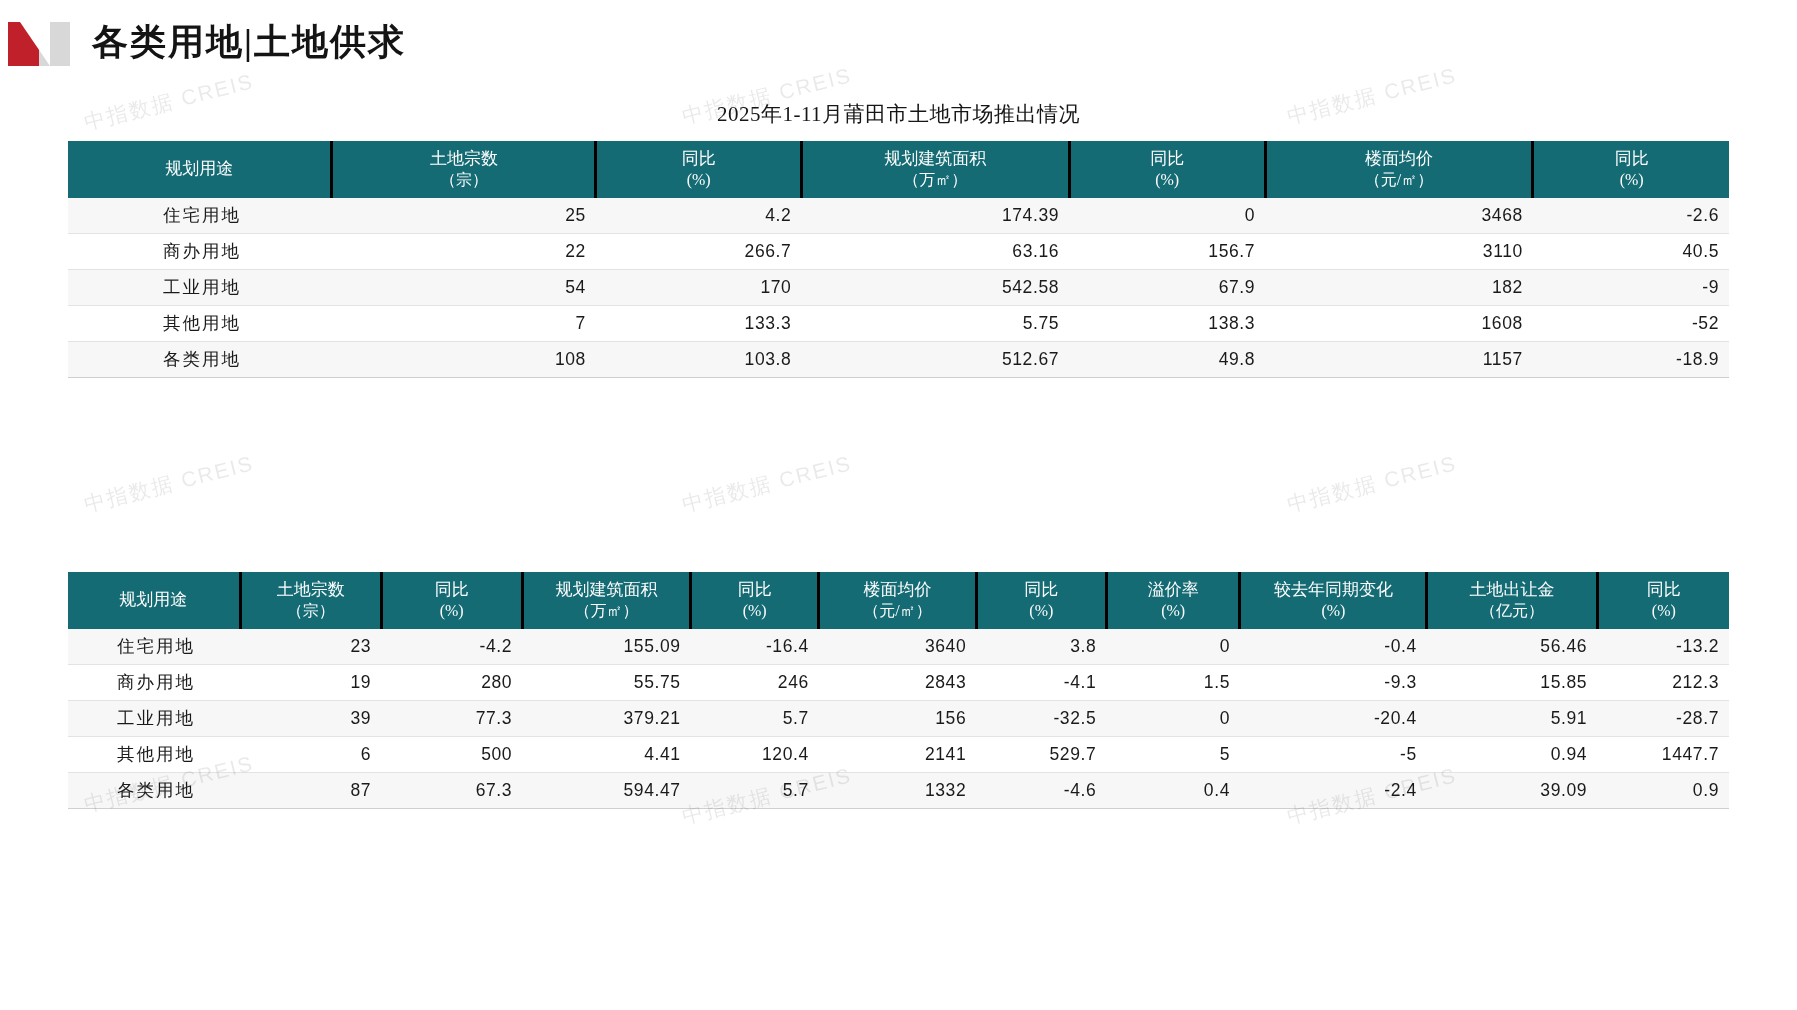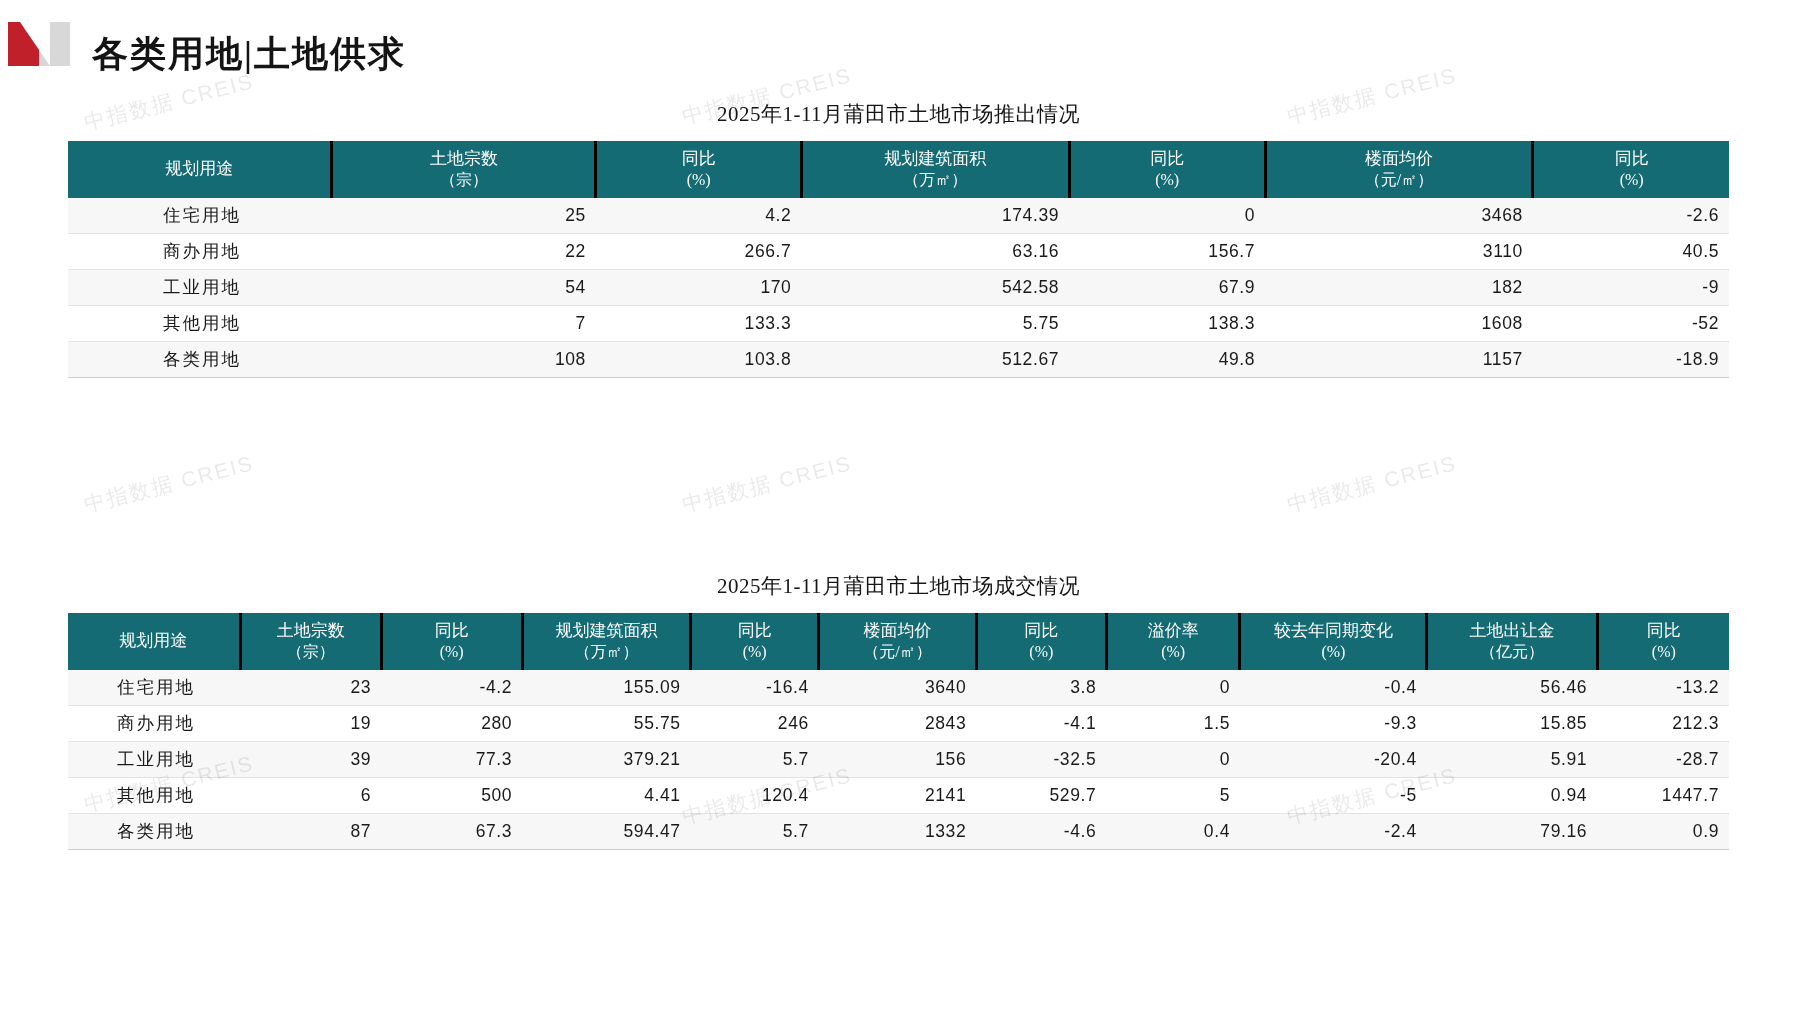--- a/index.html
+++ b/index.html
@@ -45,21 +45,21 @@
   .logo-mark .tri {
     position: absolute;
     left: 12px; top: 0;
     width: 0; height: 0;
     border-left: 30px solid transparent;
     border-top: 44px solid #ffffff;
   }
   .header-title {
     position: absolute;
     left: 92px;
-    top: 20px;
+    top: 8px;
     font-size: 36px;
     font-weight: bold;
     color: #141414;
     letter-spacing: 2px;
     font-family: "Liberation Serif", "DejaVu Serif", serif;
     white-space: nowrap;
   }
 
   
   .section {
@@ -234,21 +234,20 @@
         <td class="num">512.67</td>
         <td class="num">49.8</td>
         <td class="num">1157</td>
         <td class="num">-18.9</td>
       </tr>
     </tbody>
   </table>
 </div>
 
 <div class="section" id="section-deal">
-  <div class="section-title">2025年1-11月莆田市土地市场成交情况</div>
   <table class="data-table" id="table-deal">
     <colgroup>
       <col class="d0">
         <col class="d1">
         <col class="d2">
         <col class="d3">
         <col class="d4">
         <col class="d5">
         <col class="d6">
         <col class="d7">
@@ -327,21 +326,21 @@
       <tr>
         <td class="label">各类用地</td>
         <td class="num">87</td>
         <td class="num">67.3</td>
         <td class="num">594.47</td>
         <td class="num">5.7</td>
         <td class="num">1332</td>
         <td class="num">-4.6</td>
         <td class="num">0.4</td>
         <td class="num">-2.4</td>
-        <td class="num">79.16</td>
+        <td class="num">39.09</td>
         <td class="num">0.9</td>
       </tr>
     </tbody>
   </table>
 </div>
 
 <div class="watermark" style="left:82px;  top:88px;">中指数据 CREIS</div>
 <div class="watermark" style="left:680px; top:82px;">中指数据 CREIS</div>
 <div class="watermark" style="left:1285px;top:82px;">中指数据 CREIS</div>
 <div class="watermark" style="left:82px;  top:470px;">中指数据 CREIS</div>

